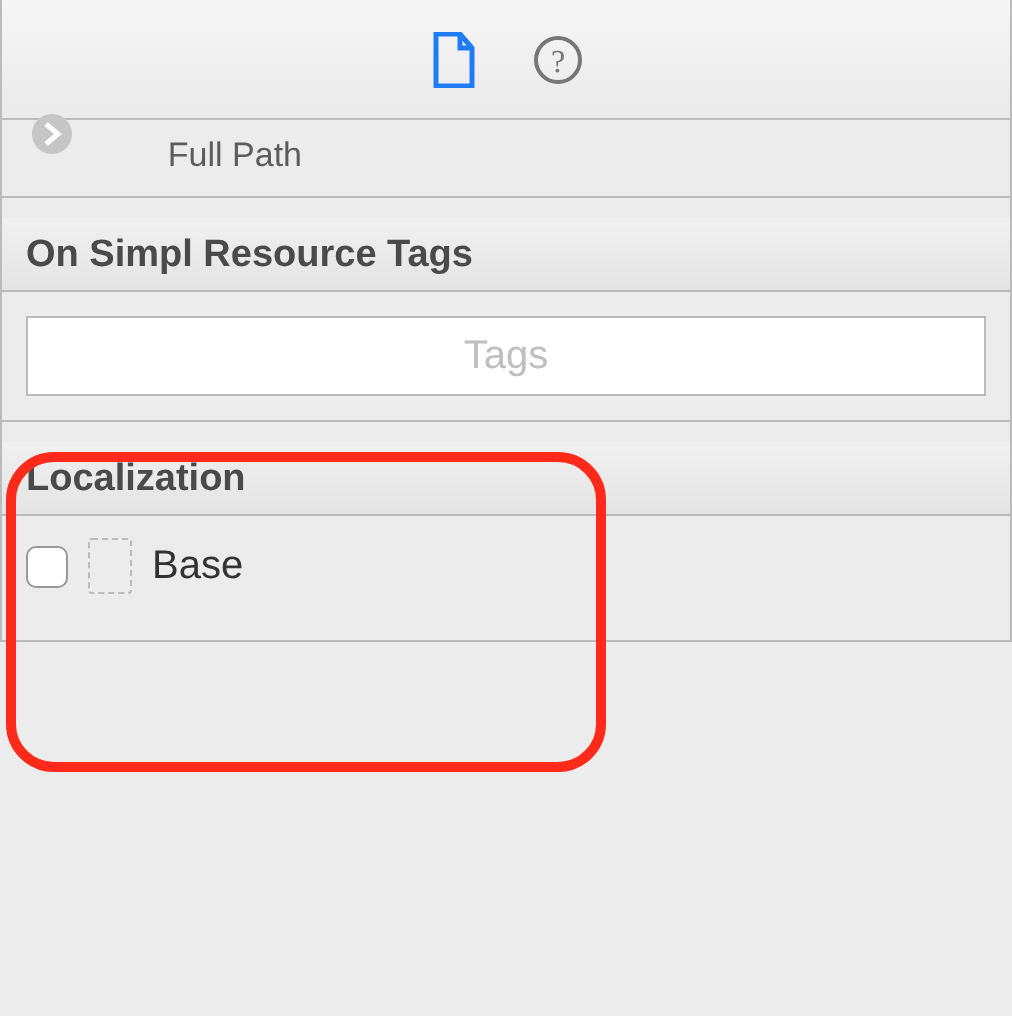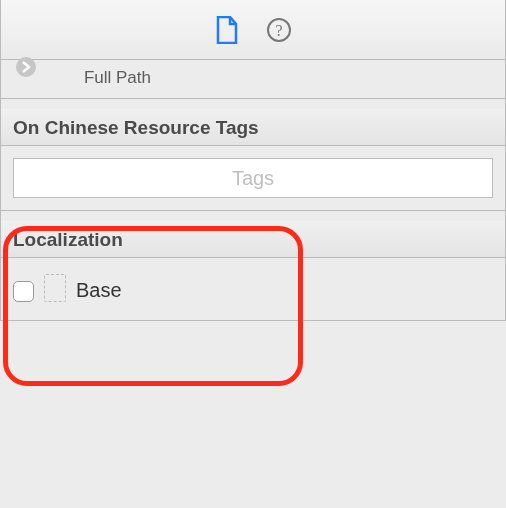--- a/index.html
+++ b/index.html
@@ -93,21 +93,21 @@
     
     .loc-body {
       border: 1px solid #bbb;
       border-top: none;
       background: #ececec;
       padding: 6px 12px 18px 12px;
       position: relative;
     }
     .loc-row {
       display: flex;
-      align-items: flex-end;
+      align-items: center;
       height: 38px;
       gap: 10px;
     }
     .checkbox {
       width: 21px;
       height: 21px;
       border: 1px solid #999;
       border-radius: 5px;
       background: #fff;
       display: flex;
@@ -193,21 +193,21 @@
             <circle cx="11" cy="11" r="10" fill="#c6c6c6"></circle>
             <path d="M8 6 L14 11 L8 16" fill="none" stroke="#fff" stroke-width="2.5"></path>
           </svg>
       </span>
     </div>
   </div>
 </div>
 
 <div class="spacer-short"></div>
 
-<div class="section-header">On Chinese Resource Tags</div>
+<div class="section-header">On Simpl Resource Tags</div>
 <div class="section-body">
   <input class="tags" type="text" placeholder="Tags" style="">
 </div>
 
 <div class="spacer-short"></div>
 
 <div class="section-header">Localization</div>
 <div class="loc-body">
   <div class="highlight-box"></div>
 

